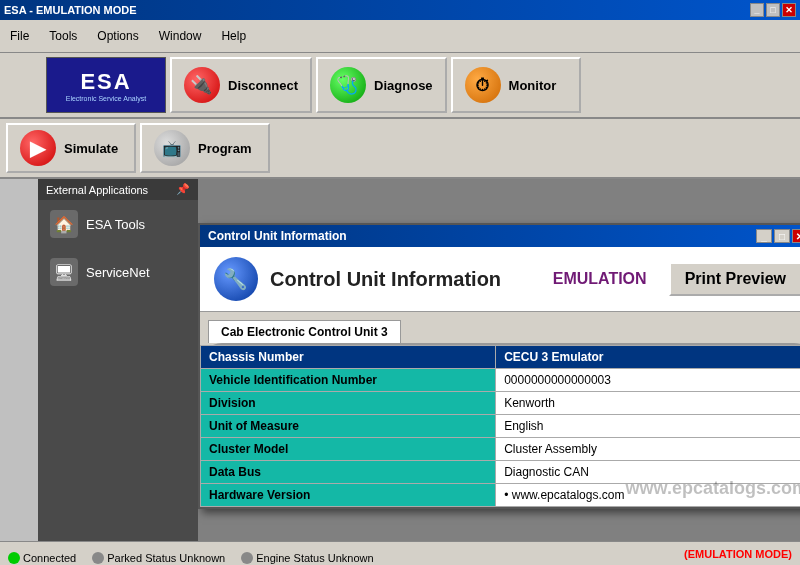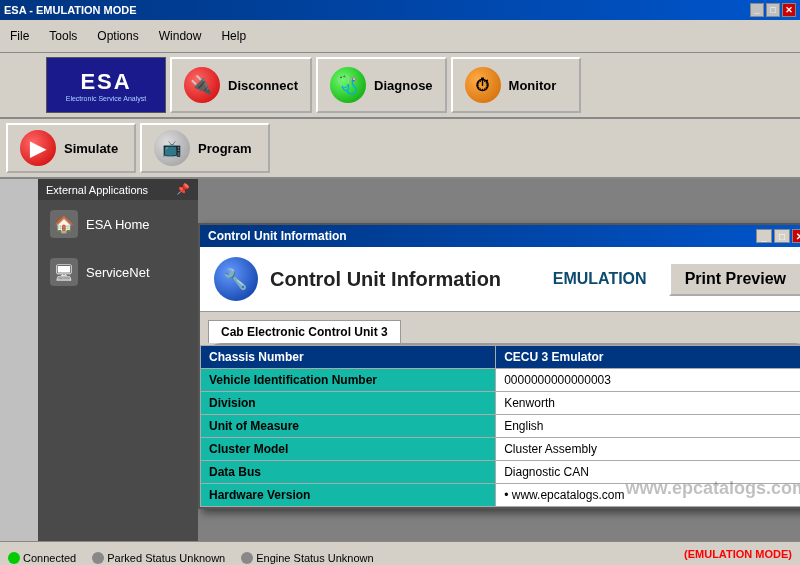--- a/index.html
+++ b/index.html
@@ -201,21 +201,21 @@
 
     .dialog-header {
       background: white;
       padding: 10px 14px;
       display: flex;
       align-items: center;
       gap: 12px;
       border-bottom: 1px solid #999;
     }
     .dialog-title-text { font-size: 20px; font-weight: bold; color: #222; flex: 1; }
-    .emulation-badge { color: #0c4a6e; font-size: 16px; font-weight: bold; margin-right: 10px; }
+    .emulation-badge { color: #701a75; font-size: 16px; font-weight: bold; margin-right: 10px; }
     .print-preview-btn {
       background: #d4d0c8;
       border: 2px outset #fff;
       padding: 6px 14px;
       cursor: pointer;
       font-size: 16px;
       font-weight: bold;
     }
 
     
@@ -343,21 +343,21 @@
 
 <div class="main-area">
 
   <div class="sidebar">
     <div class="sidebar-header">
       <span>External Applications</span>
       <span style="color:#aaa;">📌</span>
     </div>
     <div class="sidebar-item">
       <div class="sidebar-icon">🏠</div>
-      <span>ESA Home</span>
+      <span>ESA Tools</span>
     </div>
     <div class="sidebar-item">
       <div class="sidebar-icon">🖥</div>
       <span>ServiceNet</span>
     </div>
   </div>
 
   <div class="content-area">
 
     <div class="dialog">

